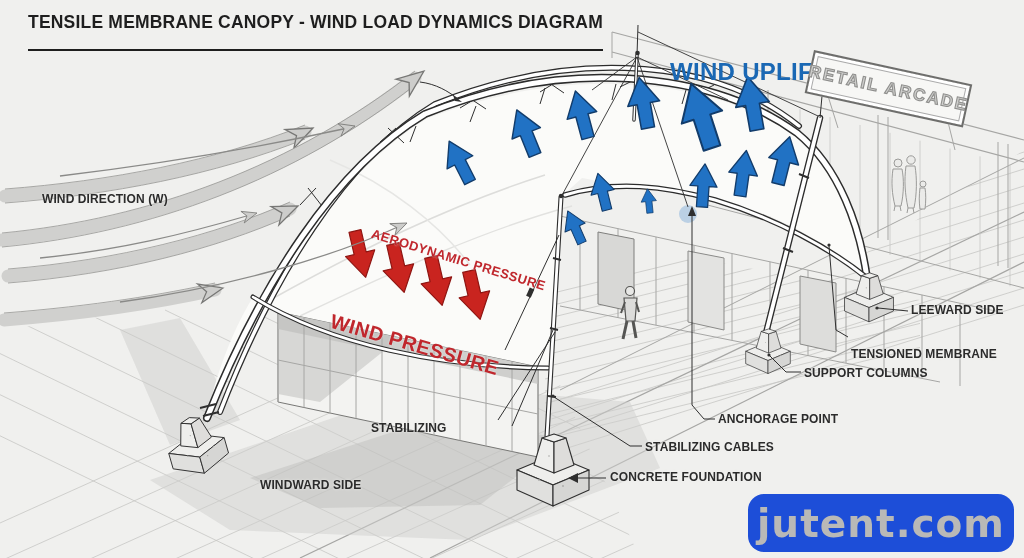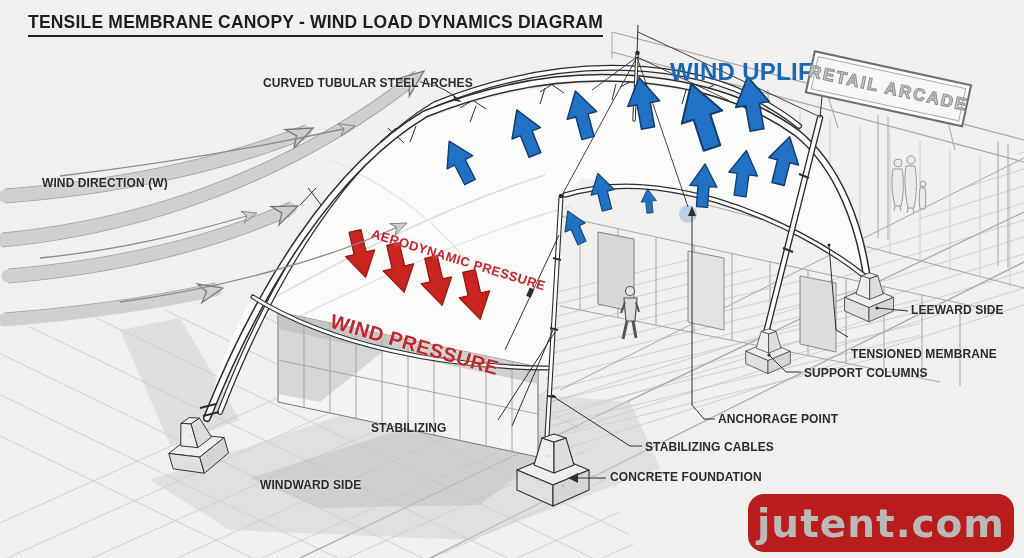--- a/index.html
+++ b/index.html
@@ -2,33 +2,33 @@
 <html style="--bg: #f0f0ee; --blue: #2172c4; --blueDark: #123c6b; --blueText: #1a68b4; --red: #c9241f; --redText: #c0272d; --wmGray: #b9b9b7;"><head>
 <meta charset="utf-8">
 <style>
   html,body{margin:0;padding:0;background:#e4e4e2;}
   .stage{position:relative;width:1024px;height:558px;background:var(--bg,#f0f0ee);overflow:hidden;
          font-family:"Liberation Sans",sans-serif;}
   svg{position:absolute;left:0;top:0;}
   .lbl{position:absolute;font-weight:700;font-size:12px;color:#2b2b2b;letter-spacing:.1px;
        white-space:nowrap;text-shadow:0 0 3px rgba(240,240,238,.95);}
   .title{position:absolute;left:28px;top:12px;font-weight:700;font-size:17.5px;color:#1e1e1e;
-         letter-spacing:.2px;border-bottom:2px solid #1e1e1e;padding-bottom:2px;white-space:nowrap;}
+         letter-spacing:.2px;border-bottom:2px solid #1e1e1e;padding-bottom:16px;white-space:nowrap;}
   .blue-big{position:absolute;left:670px;top:58px;font-weight:700;font-size:24px;color:var(--blueText,#1a68b4);
             letter-spacing:.3px;white-space:nowrap;}
   .red-lbl{position:absolute;font-weight:700;color:var(--redText,#c0272d);white-space:nowrap;
            transform-origin:left top;text-shadow:0 0 2px rgba(248,248,246,.8);}
   .aero{left:374px;top:226px;font-size:13px;transform:rotate(17deg);letter-spacing:.4px;}
   .windp{left:334px;top:310px;font-size:20px;transform:rotate(16deg);letter-spacing:.4px;}
   .sign{position:absolute;left:814px;top:50px;width:158px;height:40px;background:#f7f7f5;
         border:2px solid #6e6e6c;transform:rotate(12.3deg);transform-origin:left top;
         display:flex;align-items:center;justify-content:center;box-shadow:inset 0 0 0 3px #fff,inset 0 0 0 4px #ababab;}
   .sign span{font-weight:700;font-size:17px;letter-spacing:2px;color:#cfcfcd;
              -webkit-text-stroke:1.1px #8f8f8d;white-space:nowrap;}
-  .wm{position:absolute;left:748px;top:494px;width:266px;height:58px;background:#b91c1c;
+  .wm{position:absolute;left:748px;top:494px;width:266px;height:58px;background:#1d4ed8;
       border-radius:16px;display:flex;align-items:center;justify-content:center;}
   .wm span{font-family:"DejaVu Sans",sans-serif;font-weight:700;font-size:39px;color:var(--wmGray,#b9b9b7);letter-spacing:1px;}
   
   .ink{stroke:#2f2f2f;fill:none;}
   .lite{stroke:#a6a6a4;fill:none;}
   .pave{stroke:#c6c6c4;stroke-width:.8;fill:none;}
   .blue-arr{fill:var(--blue,#2172c4);stroke:var(--blueDark,#123c6b);stroke-width:1.6;stroke-linejoin:round;}
   .red-arr{fill:var(--red,#c9241f);stroke:#8e1512;stroke-width:1.3;stroke-linejoin:round;}
   .ribbon{stroke:#d0d0ce;stroke-width:13;fill:none;stroke-linecap:round;}
   .ribline{stroke:#90908e;stroke-width:1;fill:none;opacity:.75;}
@@ -355,23 +355,22 @@
     <path class="leader" d="M715,419 L704,419 L692,405 L692,212"></path>
     <path d="M692,206 L688,216 L696,216 Z" fill="#2f2f2f"></path>
     <path class="leader" d="M642,446 L630,446 L554,397"></path>
         <circle cx="553" cy="396" r="1.6" fill="#2f2f2f"></circle>
     <path class="leader" d="M606,478 L572,478"></path>
     <path d="M568,478 L578,473 L578,483 Z" fill="#2f2f2f"></path>
   </g>
 </svg>
 
 <div class="title">TENSILE MEMBRANE CANOPY - WIND LOAD DYNAMICS DIAGRAM</div>
-<div class="lbl" style="left:263px;top:76px;">CURVED TUBULAR STEEL ARCHES</div>
 <div class="blue-big">WIND UPLIFT</div>
-<div class="lbl" style="left:42px;top:176px;text-align:center;">WIND DIRECTION (W)</div>
+<div class="lbl" style="left:42px;top:192px;text-align:center;">WIND DIRECTION (W)</div>
 <div class="red-lbl aero">AERODYNAMIC PRESSURE</div>
 <div class="red-lbl windp">WIND PRESSURE</div>
 <div class="lbl" style="left:911px;top:303px;">LEEWARD SIDE</div>
 <div class="lbl" style="left:851px;top:347px;">TENSIONED MEMBRANE</div>
 <div class="lbl" style="left:804px;top:366px;">SUPPORT COLUMNS</div>
 <div class="lbl" style="left:718px;top:412px;text-align:center;">ANCHORAGE POINT</div>
 <div class="lbl" style="left:645px;top:440px;">STABILIZING CABLES</div>
 <div class="lbl" style="left:610px;top:470px;">CONCRETE FOUNDATION</div>
 <div class="lbl" style="left:371px;top:421px;">STABILIZING</div>
 <div class="lbl" style="left:260px;top:478px;">WINDWARD SIDE</div>

